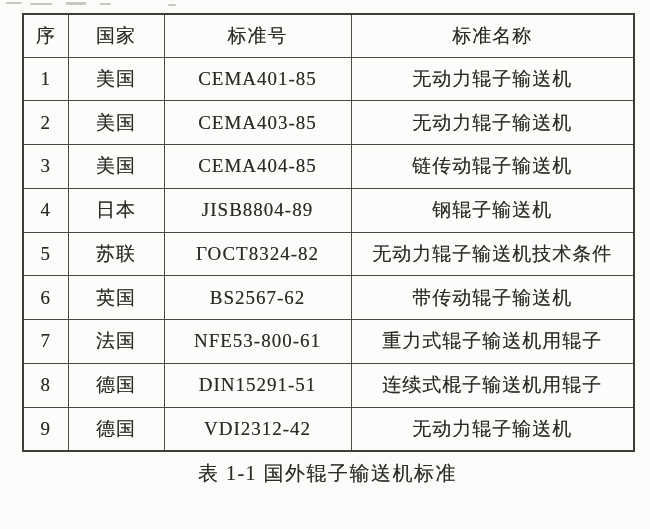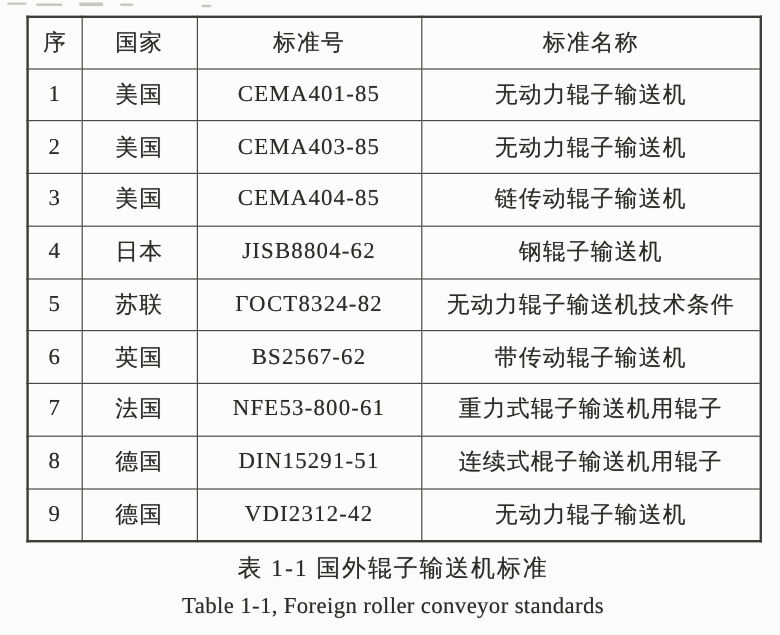--- a/index.html
+++ b/index.html
@@ -130,21 +130,21 @@
         </tr>
         <tr>
           <td class="seq">3</td>
           <td class="country">美国</td>
           <td class="std-no">CEMA404-85</td>
           <td class="std-name">链传动辊子输送机</td>
         </tr>
         <tr>
           <td class="seq">4</td>
           <td class="country">日本</td>
-          <td class="std-no">JISB8804-62</td>
+          <td class="std-no">JISB8804-89</td>
           <td class="std-name">钢辊子输送机</td>
         </tr>
         <tr>
           <td class="seq">5</td>
           <td class="country">苏联</td>
           <td class="std-no">ГОСТ8324-82</td>
           <td class="std-name">无动力辊子输送机技术条件</td>
         </tr>
         <tr>
           <td class="seq">6</td>
@@ -167,15 +167,14 @@
         <tr>
           <td class="seq">9</td>
           <td class="country">德国</td>
           <td class="std-no">VDI2312-42</td>
           <td class="std-name">无动力辊子输送机</td>
         </tr>
       </tbody>
   </table>
 
   <div class="caption caption-zh">表 1-1  国外辊子输送机标准</div>
-  <div class="caption caption-en">Table 1-1, Foreign roller conveyor standards</div>
 
 </div>
 
 </body></html>

